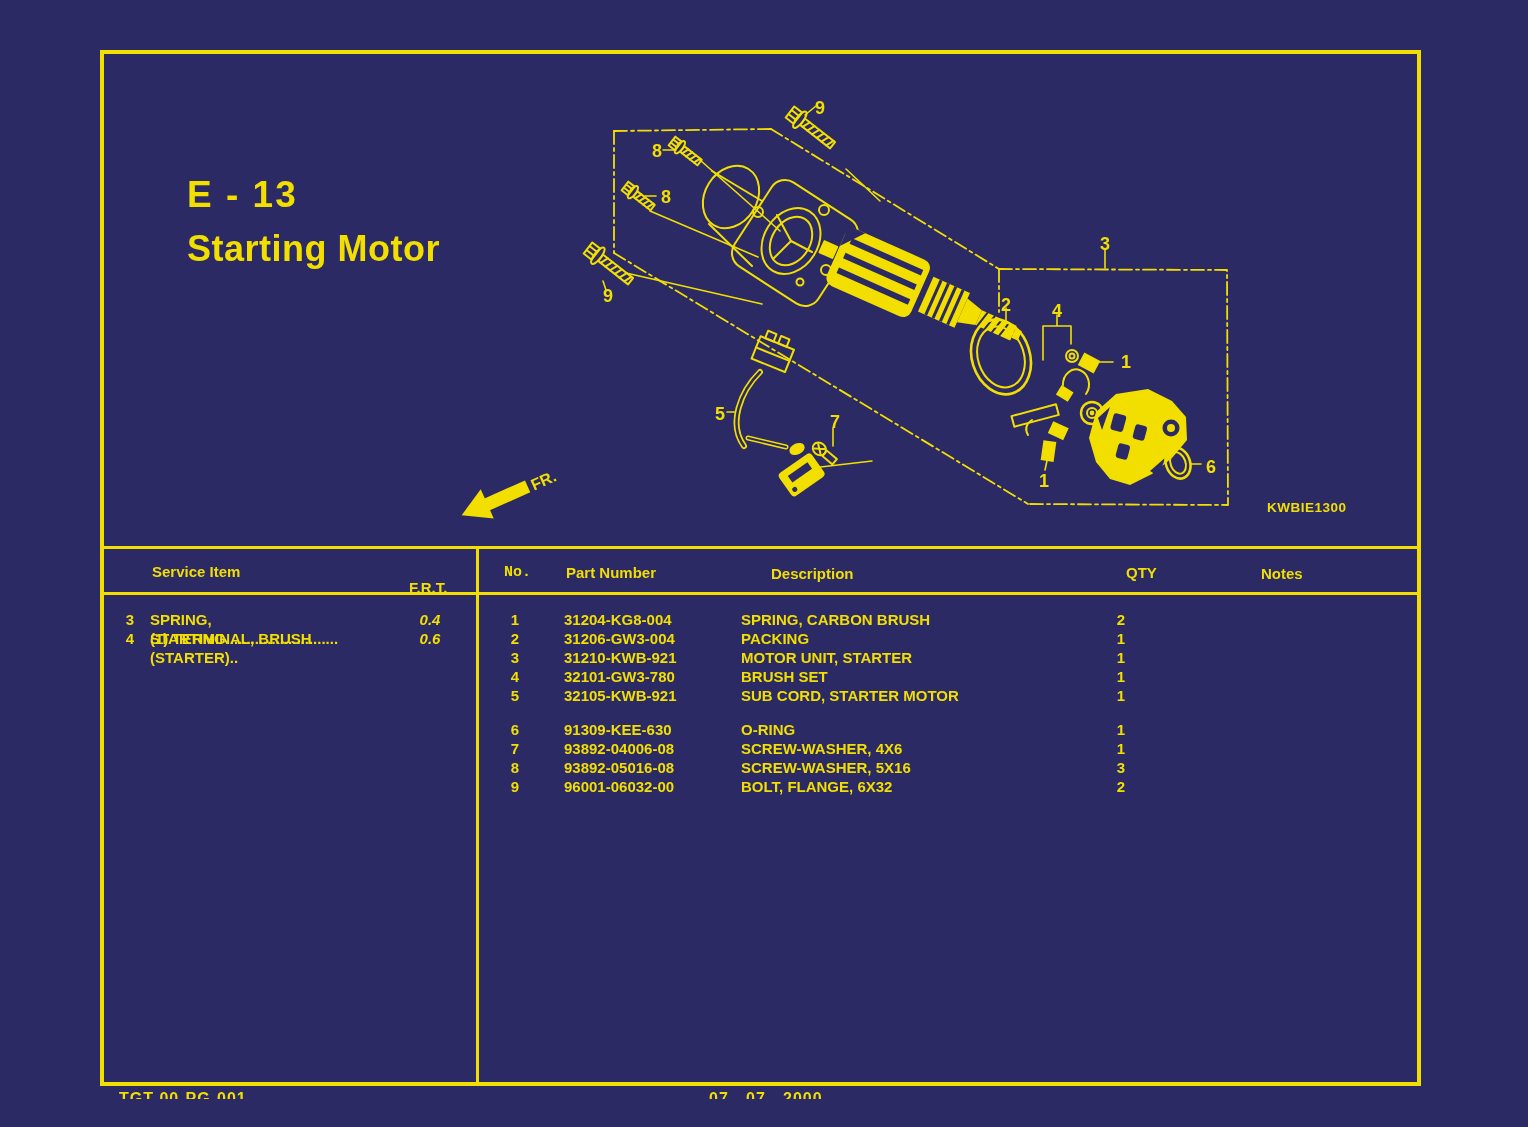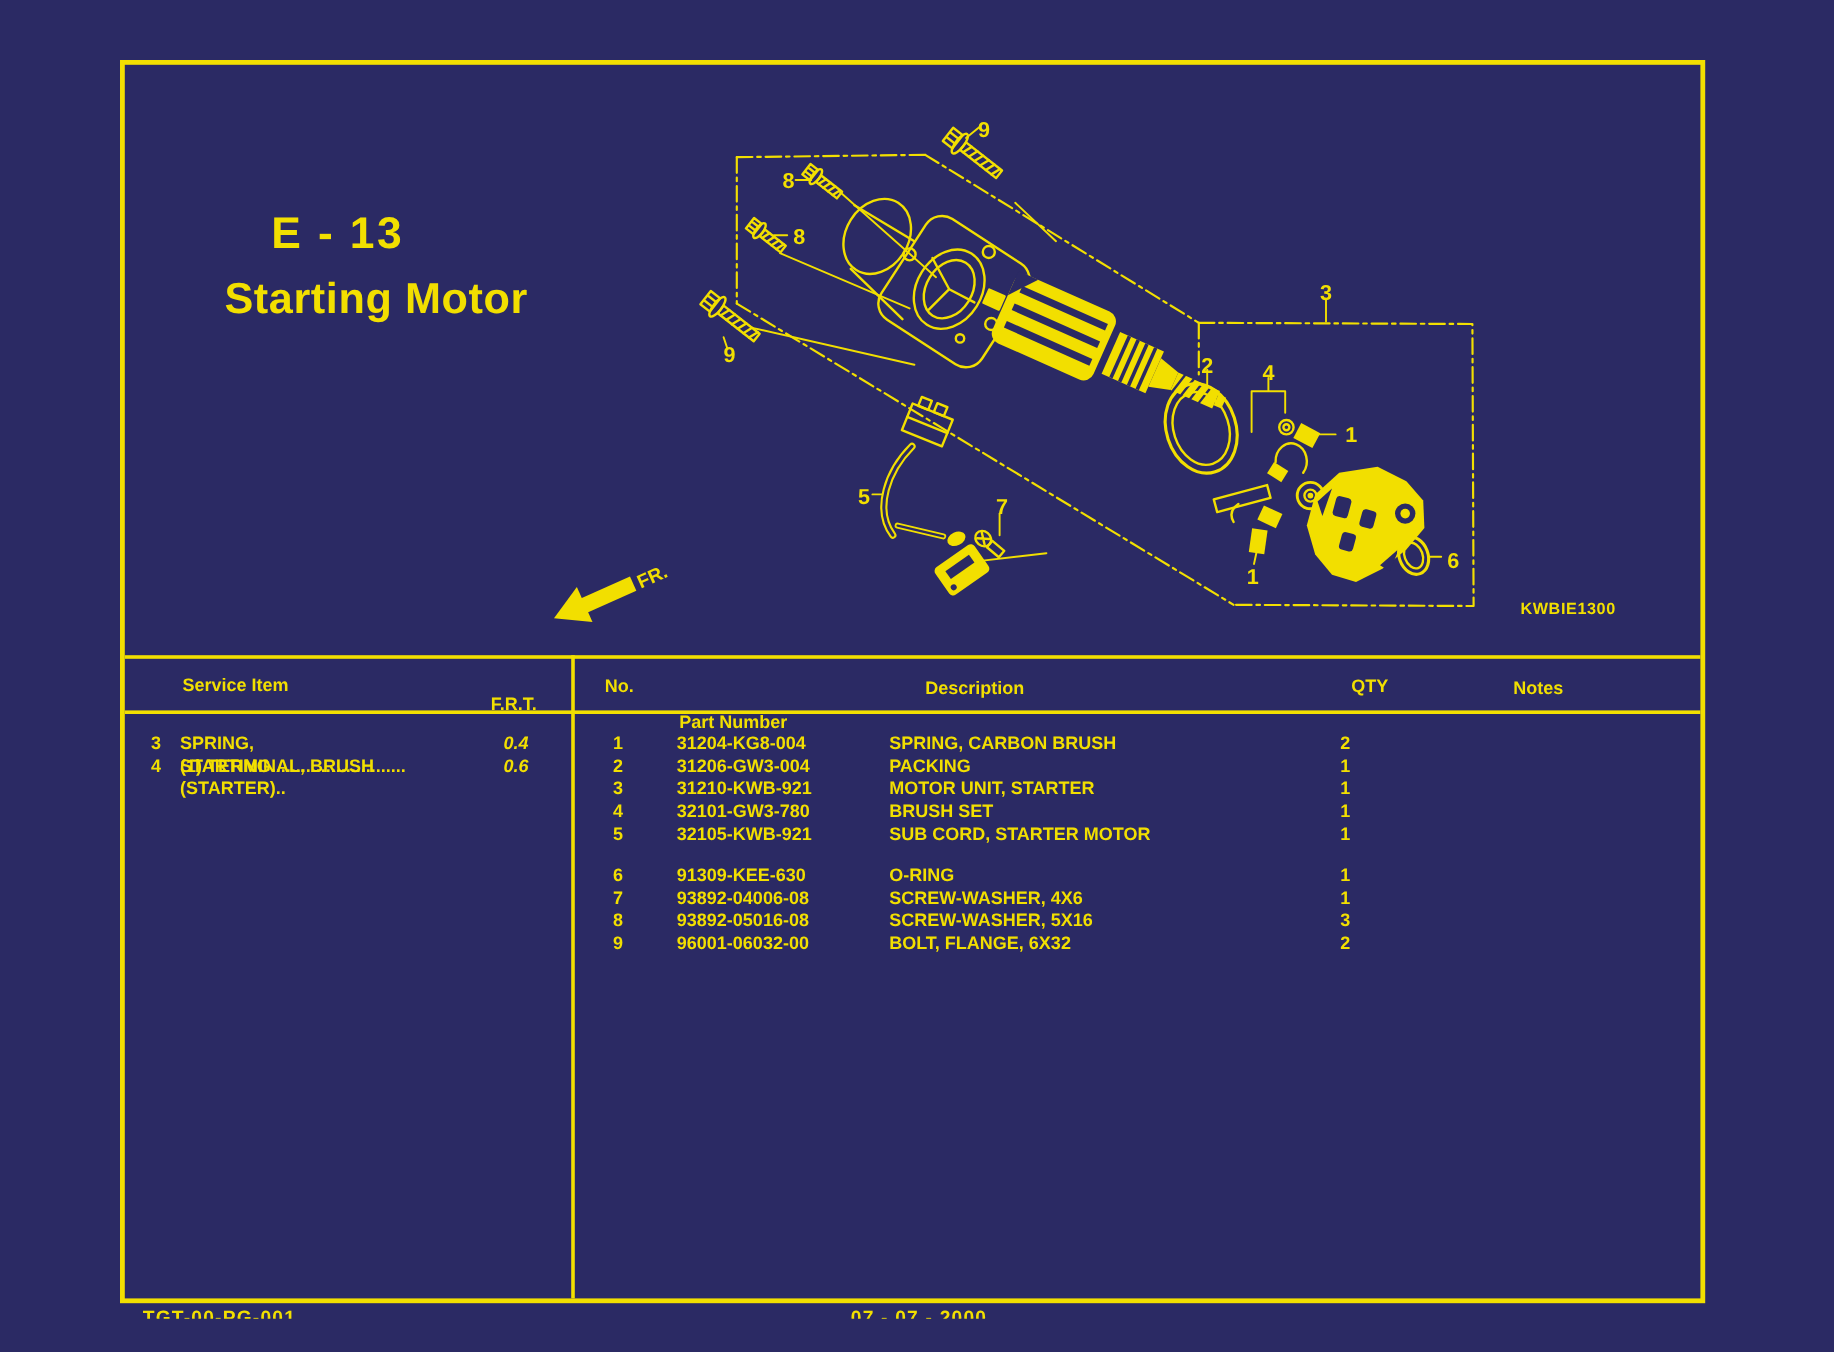--- a/index.html
+++ b/index.html
@@ -1,21 +1,21 @@
 <!DOCTYPE html>
 <html><head>
 <meta charset="utf-8">
 <style>
   html,body{margin:0;padding:0;background:#2B2A64;}
   .page{position:relative;width:1528px;height:1127px;background:#2B2A64;overflow:hidden;
         font-family:"Liberation Sans",sans-serif;color:#F2DF00;font-weight:bold;}
   .frame{position:absolute;left:100px;top:50px;width:1321px;height:1036px;
          border:4px solid #F2DF00;box-sizing:border-box;}
   .abs{position:absolute;}
-  .title-code{font-size:37px;letter-spacing:2px;margin-left:39px;}
+  .title-code{font-size:37px;letter-spacing:2px;}
   .title-name{font-size:36px;letter-spacing:0.5px;}
   .hline{position:absolute;background:#F2DF00;height:3px;}
   .vline{position:absolute;background:#F2DF00;width:3px;}
   .th{font-size:15px;}
   .rows{position:absolute;font-size:15px;}
   .srow{display:grid;grid-template-columns:40px 250px 60px;height:19px;line-height:19px;padding-left:6px;}
   .srow .ref{text-align:center;}
   .srow .frt{text-align:center;font-style:italic;}
   .prow{display:grid;grid-template-columns:46px 203px 330px 100px 1fr;height:19px;line-height:19px;padding-left:16px;}
   .prow .no{text-align:center;}
@@ -209,22 +209,22 @@
     <div class="abs title-code" style="left:83px;top:120px;">E - 13</div>
     <div class="abs title-name" style="left:83px;top:174px;">Starting Motor</div>
 
     <div class="hline" style="left:0;top:492px;width:1313px;"></div>
     <div class="hline" style="left:0;top:538px;width:1313px;"></div>
     <div class="vline" style="left:372px;top:492px;height:536px;"></div>
 
     <div class="abs th" style="left:48px;top:509px;">Service Item</div>
     <div class="abs th" style="left:305px;top:509px;margin-top:16px;">F.R.T.</div>
 
-    <div class="abs th" style="left:400px;top:510px;">No.</div>
-    <div class="abs th" style="left:462px;top:540px;">Part Number</div>
+    <div class="abs th" style="left:400px;top:510px;font-family:Liberation Mono, monospace;">No.</div>
+    <div class="abs th" style="left:462px;top:510px;">Part Number</div>
     <div class="abs th" style="left:639px;top:511px;margin-left:28px;">Description</div>
     <div class="abs th" style="left:1002px;top:510px;margin-left:20px;">QTY</div>
     <div class="abs th" style="left:1157px;top:511px;">Notes</div>
 
     <div id="service-rows" class="rows" style="left:0;top:556px;width:372px;">
         <div class="srow">
           <span class="ref">3</span>
           <span class="name">SPRING, STARTING...........................</span>
           <span class="frt">0.4</span>
         </div>

